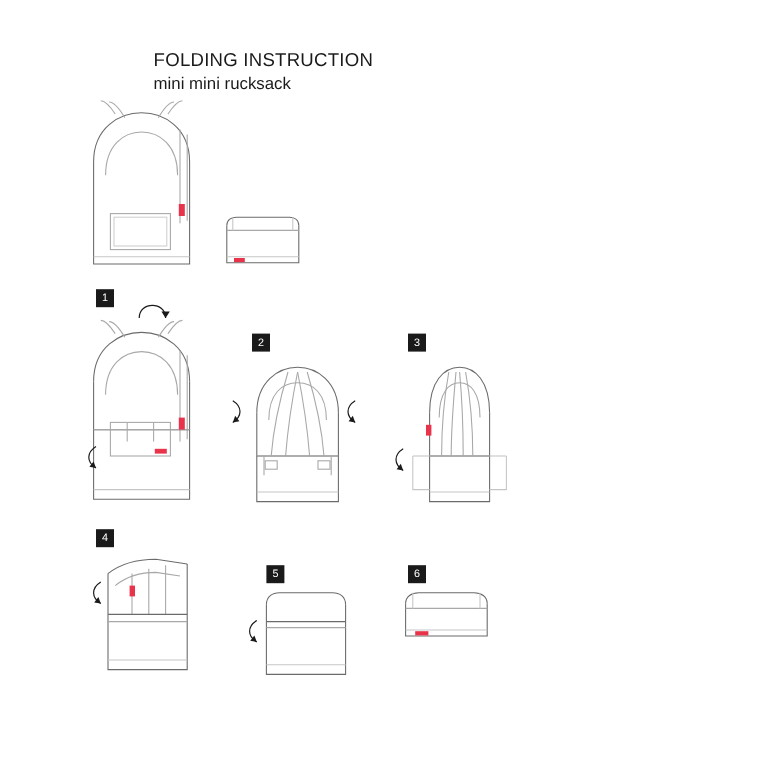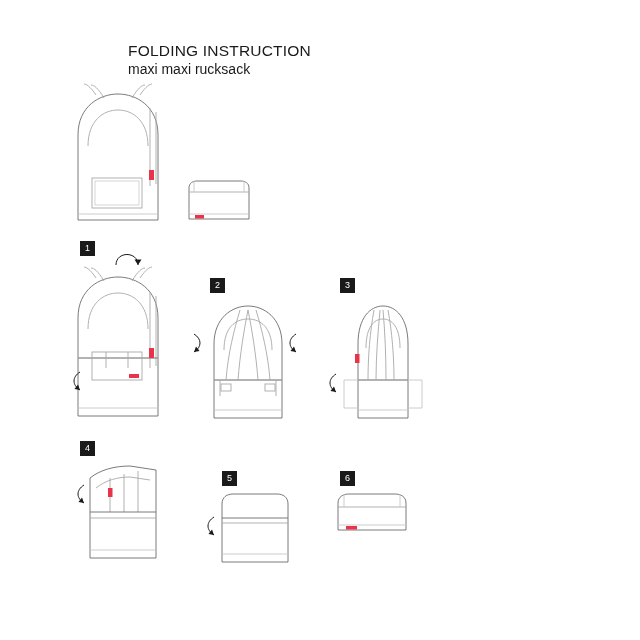--- a/index.html
+++ b/index.html
@@ -67,21 +67,21 @@
   }
   .arrow svg { display: block; overflow: visible; }
 </style>
 </head>
 <body>
 
 <div class="page">
 
   <div class="title-block">
     <div class="title-main">FOLDING INSTRUCTION</div>
-    <div class="title-sub"><span>maxi maxi </span><b>rucksack</b></div>
+    <div class="title-sub"><span>mini mini </span><b>rucksack</b></div>
   </div>
 
   <div class="figure" style="left:70px; top:88px;">
     <svg width="110" height="140" viewBox="0 0 110 140">
       <g fill="none" stroke="#6b6b6b" stroke-width="0.9">
 
         <path d="M8 47 L8 132 L88 132 L88 47"></path>
 
         <path d="M8 47 C8 18 30 6 48 6 C66 6 88 18 88 47"></path>
 

